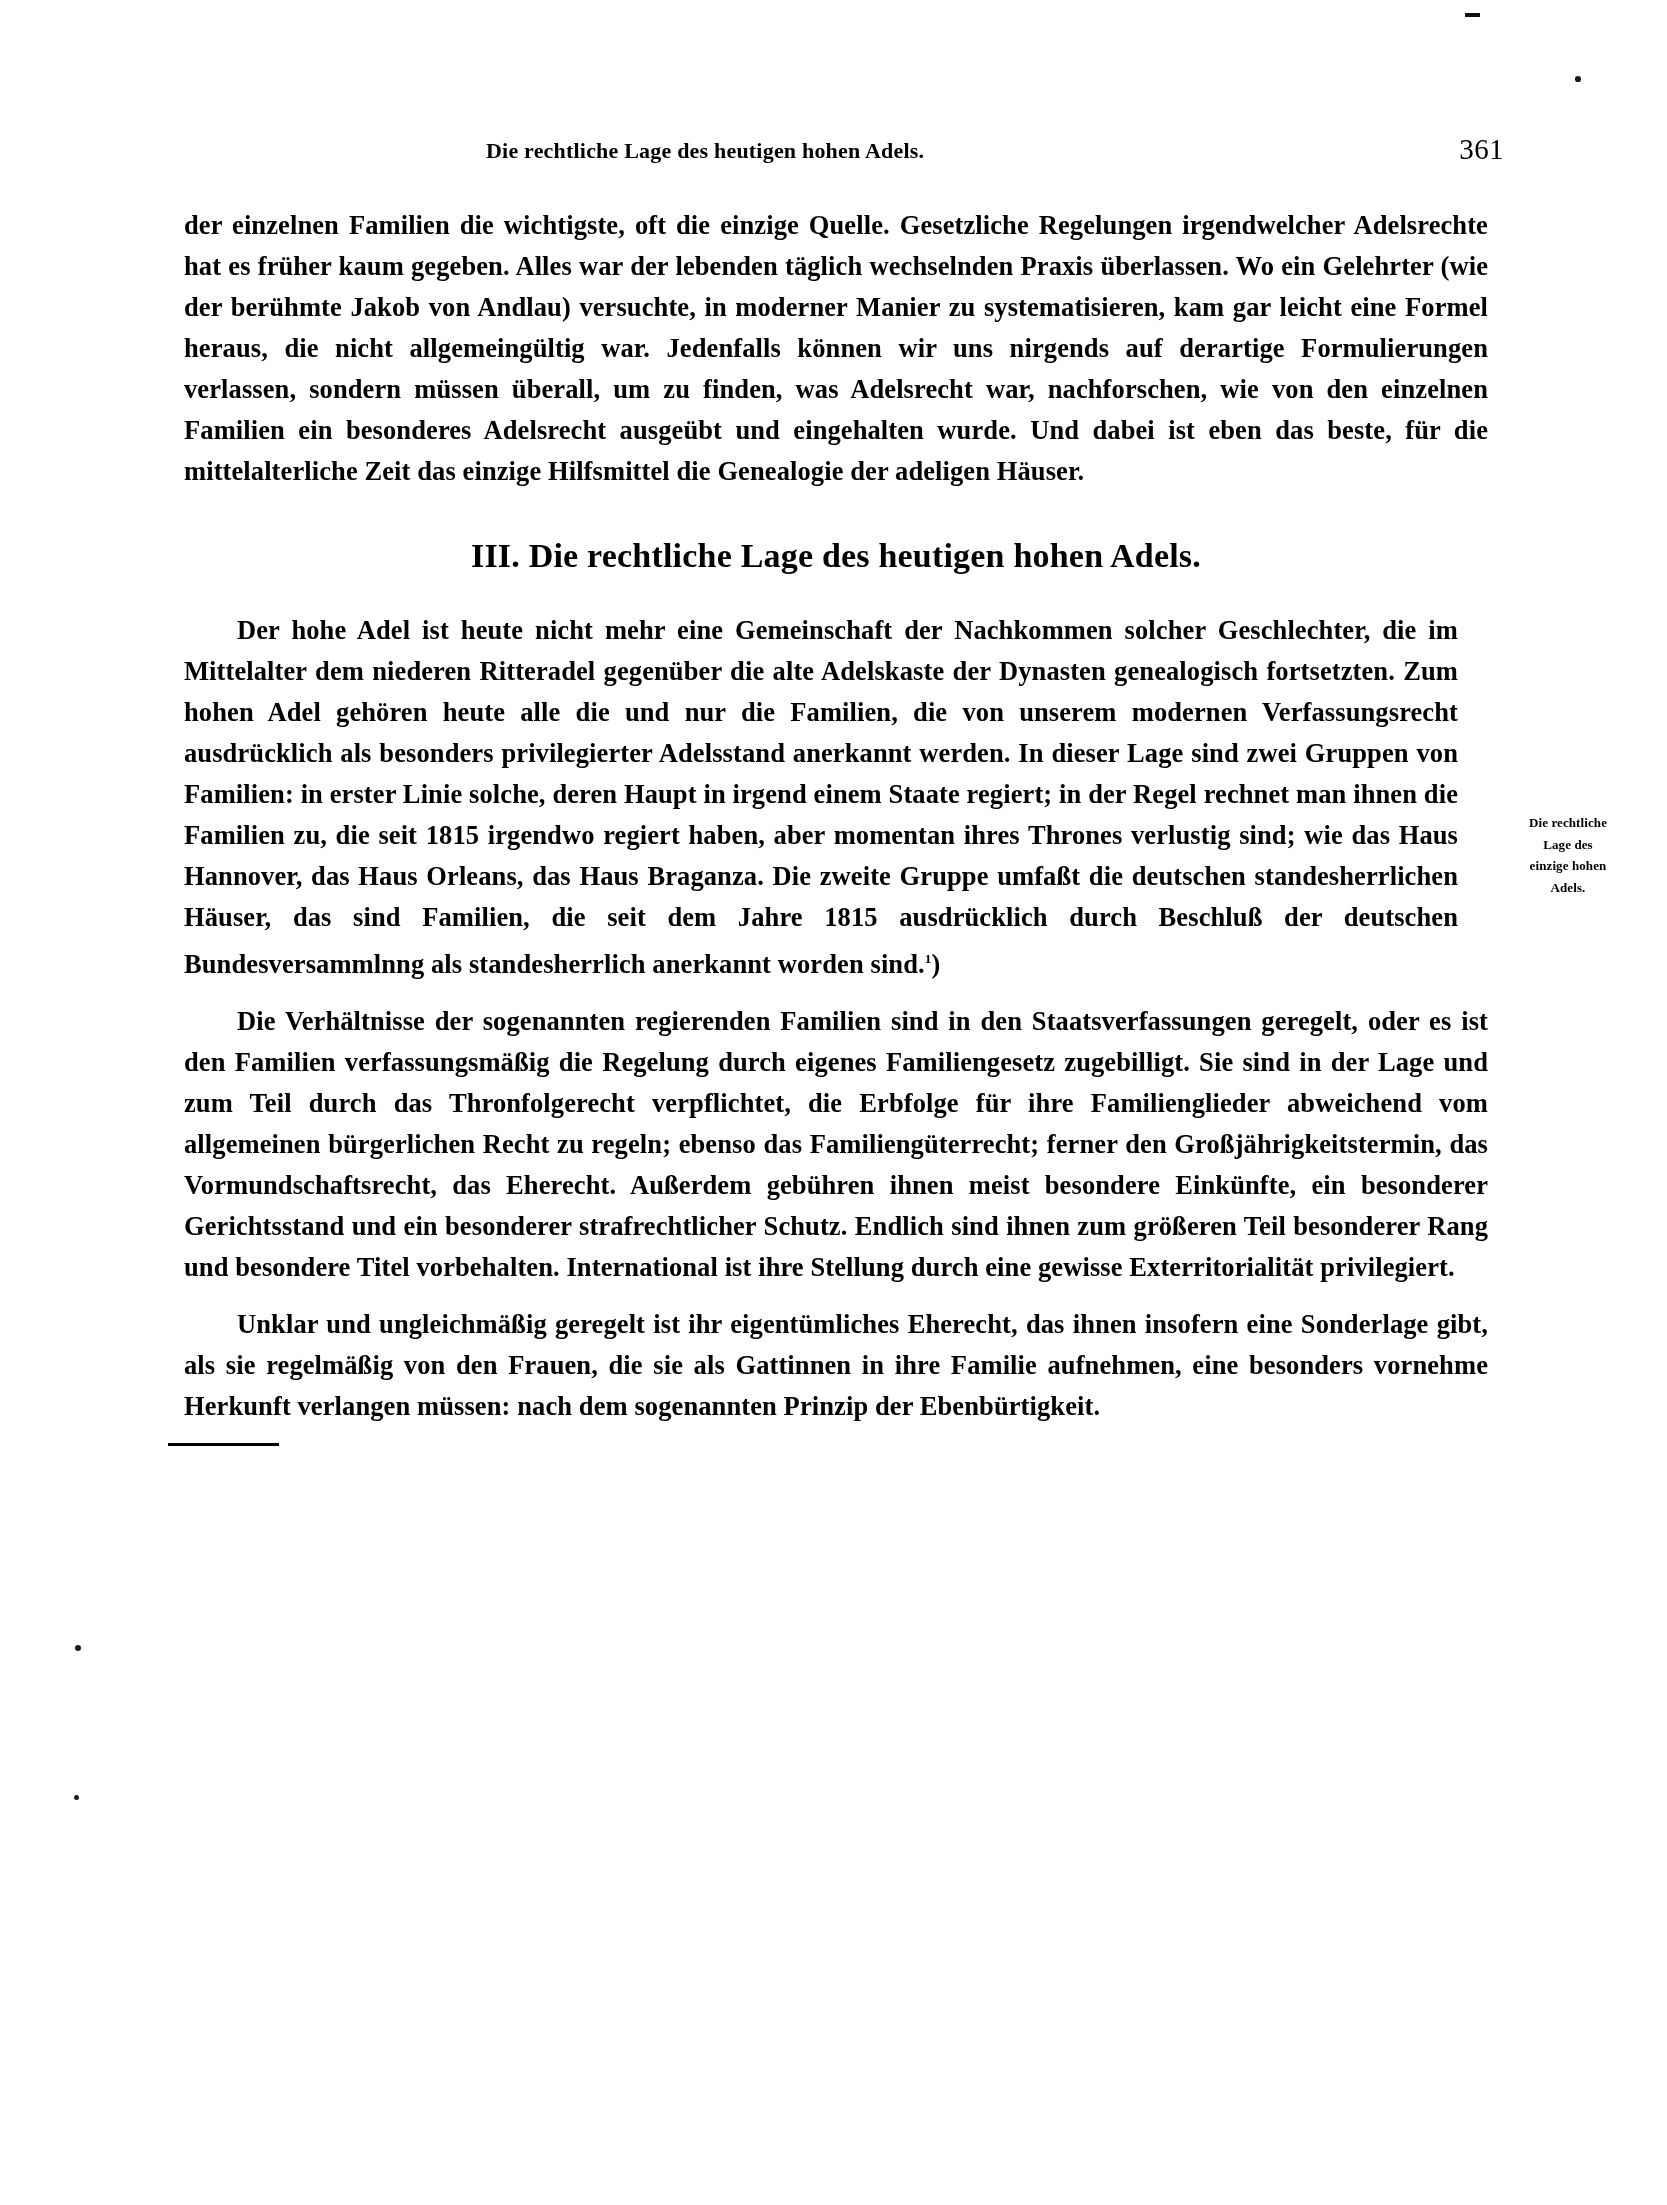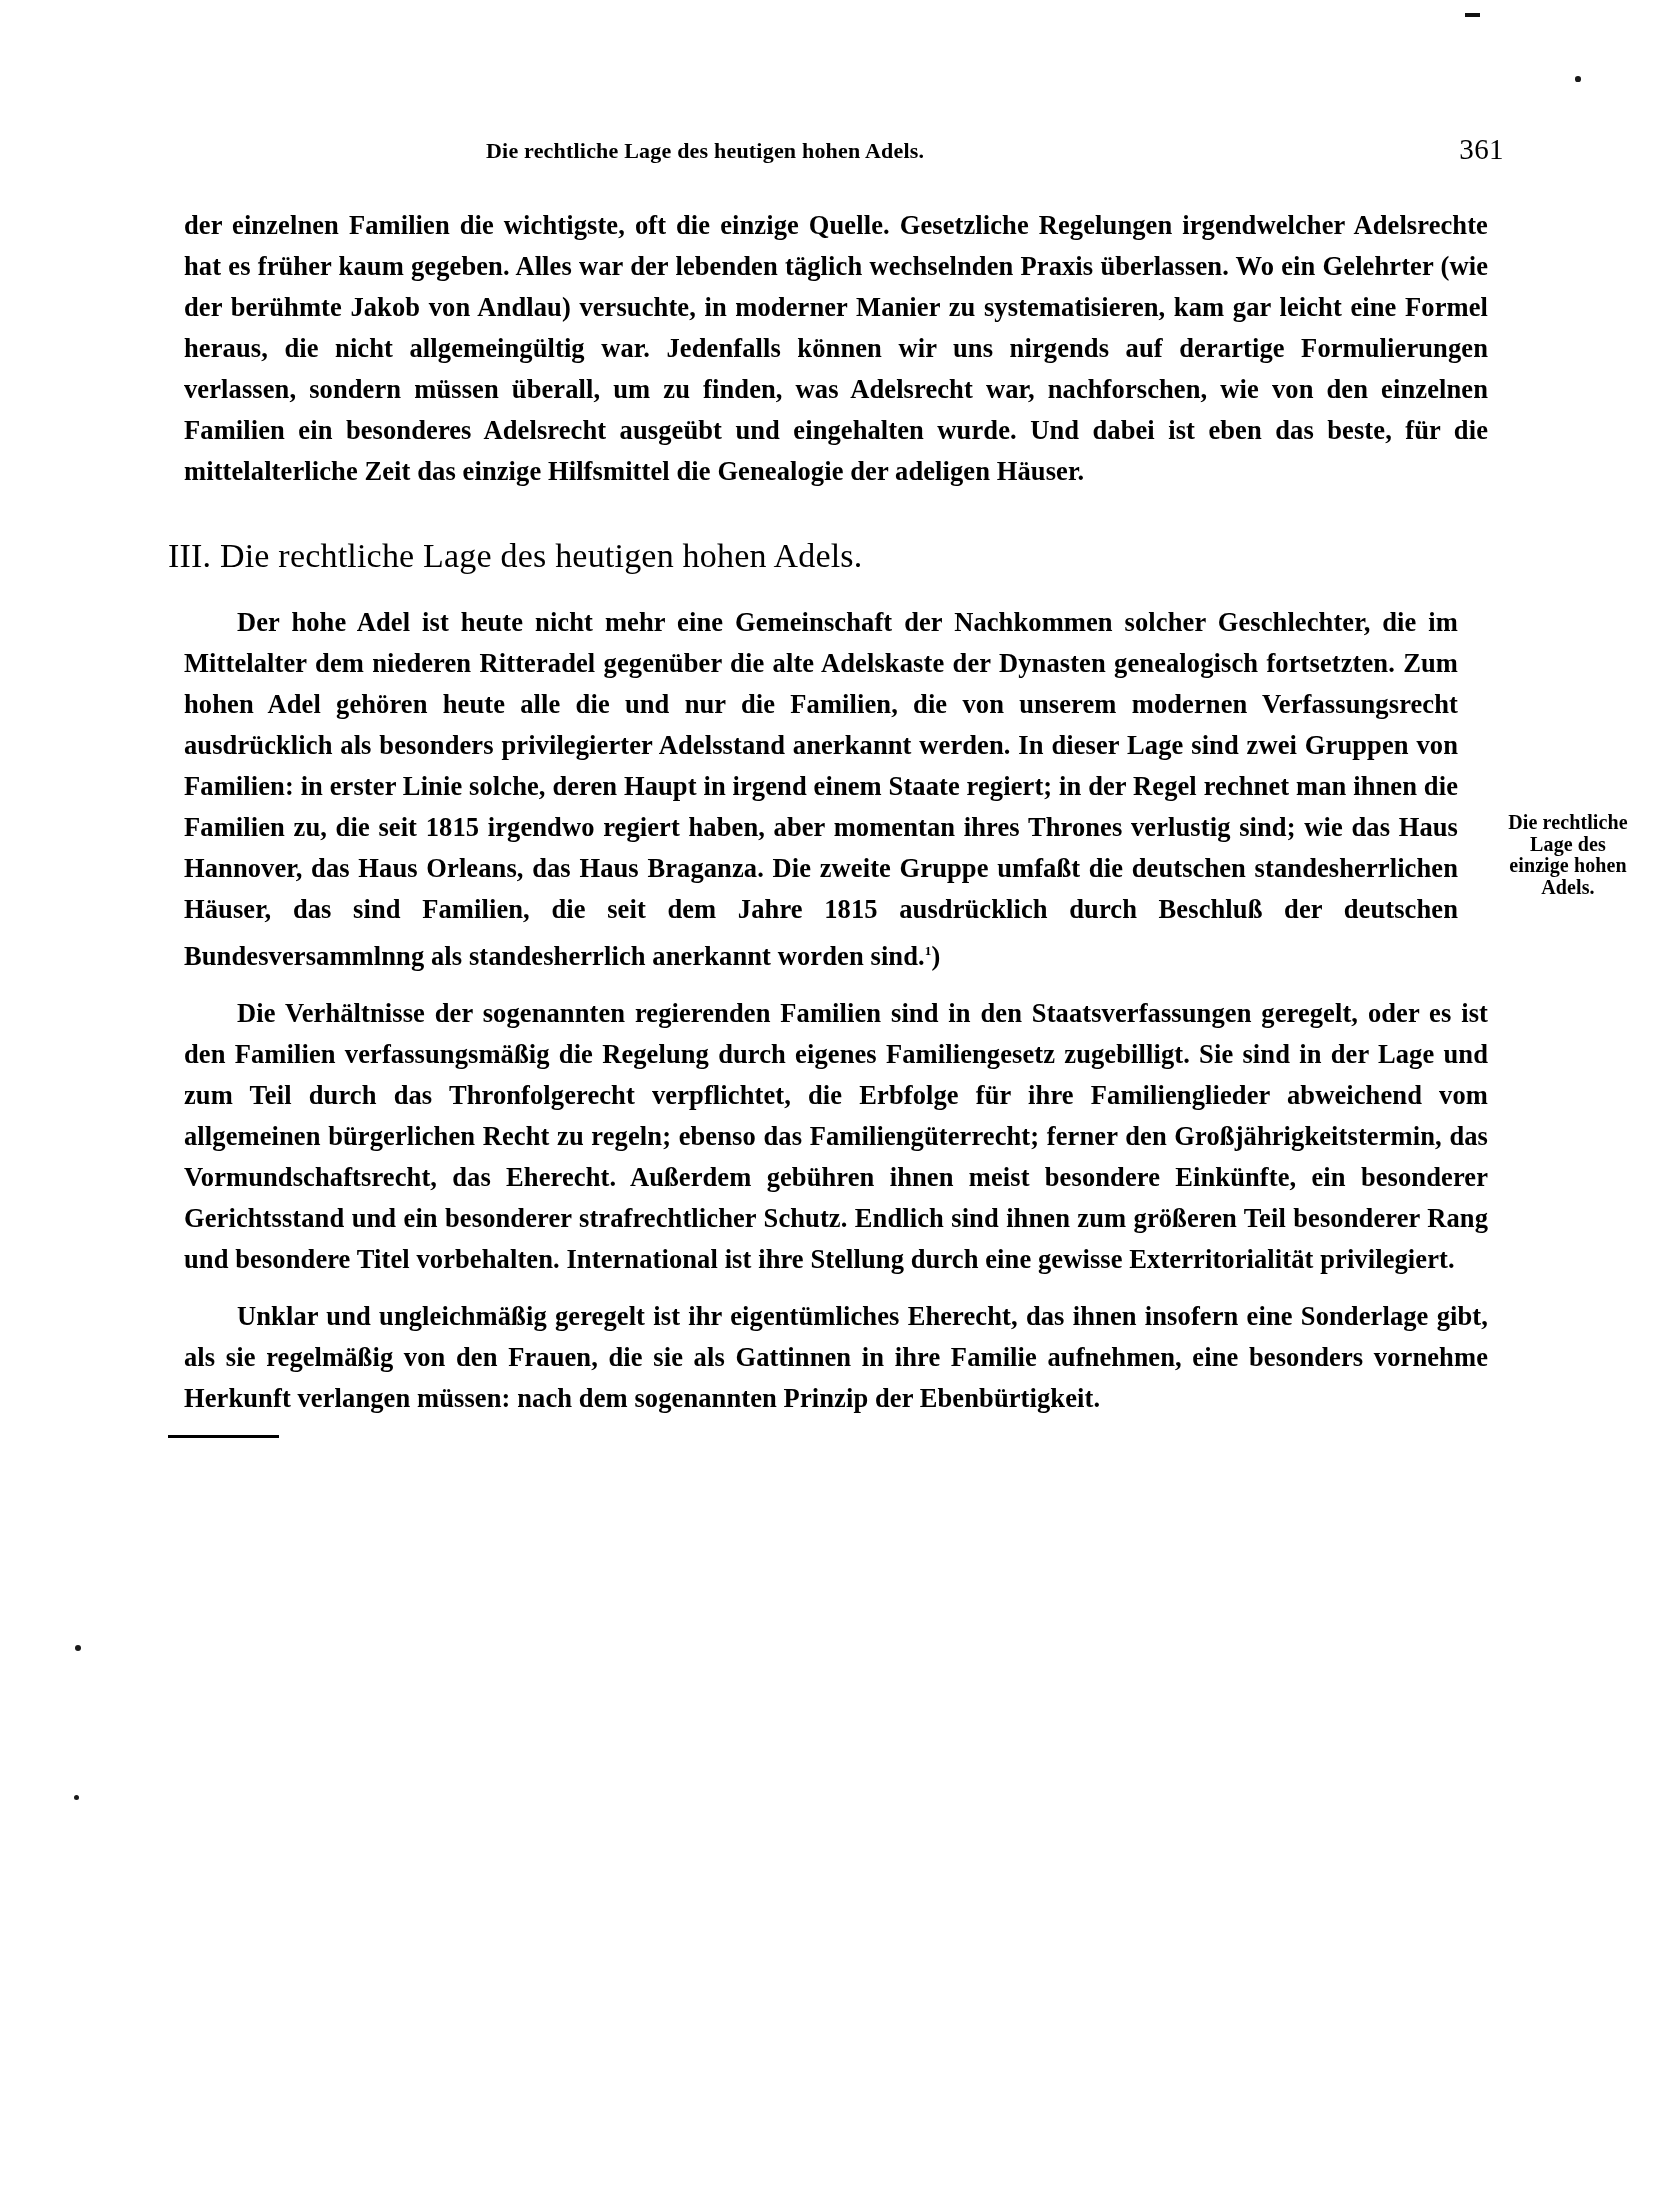--- a/index.html
+++ b/index.html
@@ -73,34 +73,35 @@
     hyphens: none;
     font-weight: bold;
     letter-spacing: 0.1px;
   }
   p.indent {
     text-indent: 53px;
   }
 
   
   h2.section-heading {
-    margin: 42px 0 24px 0;
+    margin: 42px 0 32px 0;
     font-size: 34px;
-    font-weight: normal;
+    font-weight: bold;
+    text-align: center;
     letter-spacing: 0.2px;
     line-height: 44px;
   }
 
   
   .margin-note {
     position: absolute;
     left: 1495px;
     top: 812px;
     width: 146px;
-    font-size: 20px;
+    font-size: 13px;
     line-height: 21.6px;
     font-weight: bold;
     text-align: center;
     letter-spacing: 0.1px;
   }
 
   
   .gloss-wrap { width: 1306px; }
 
   

